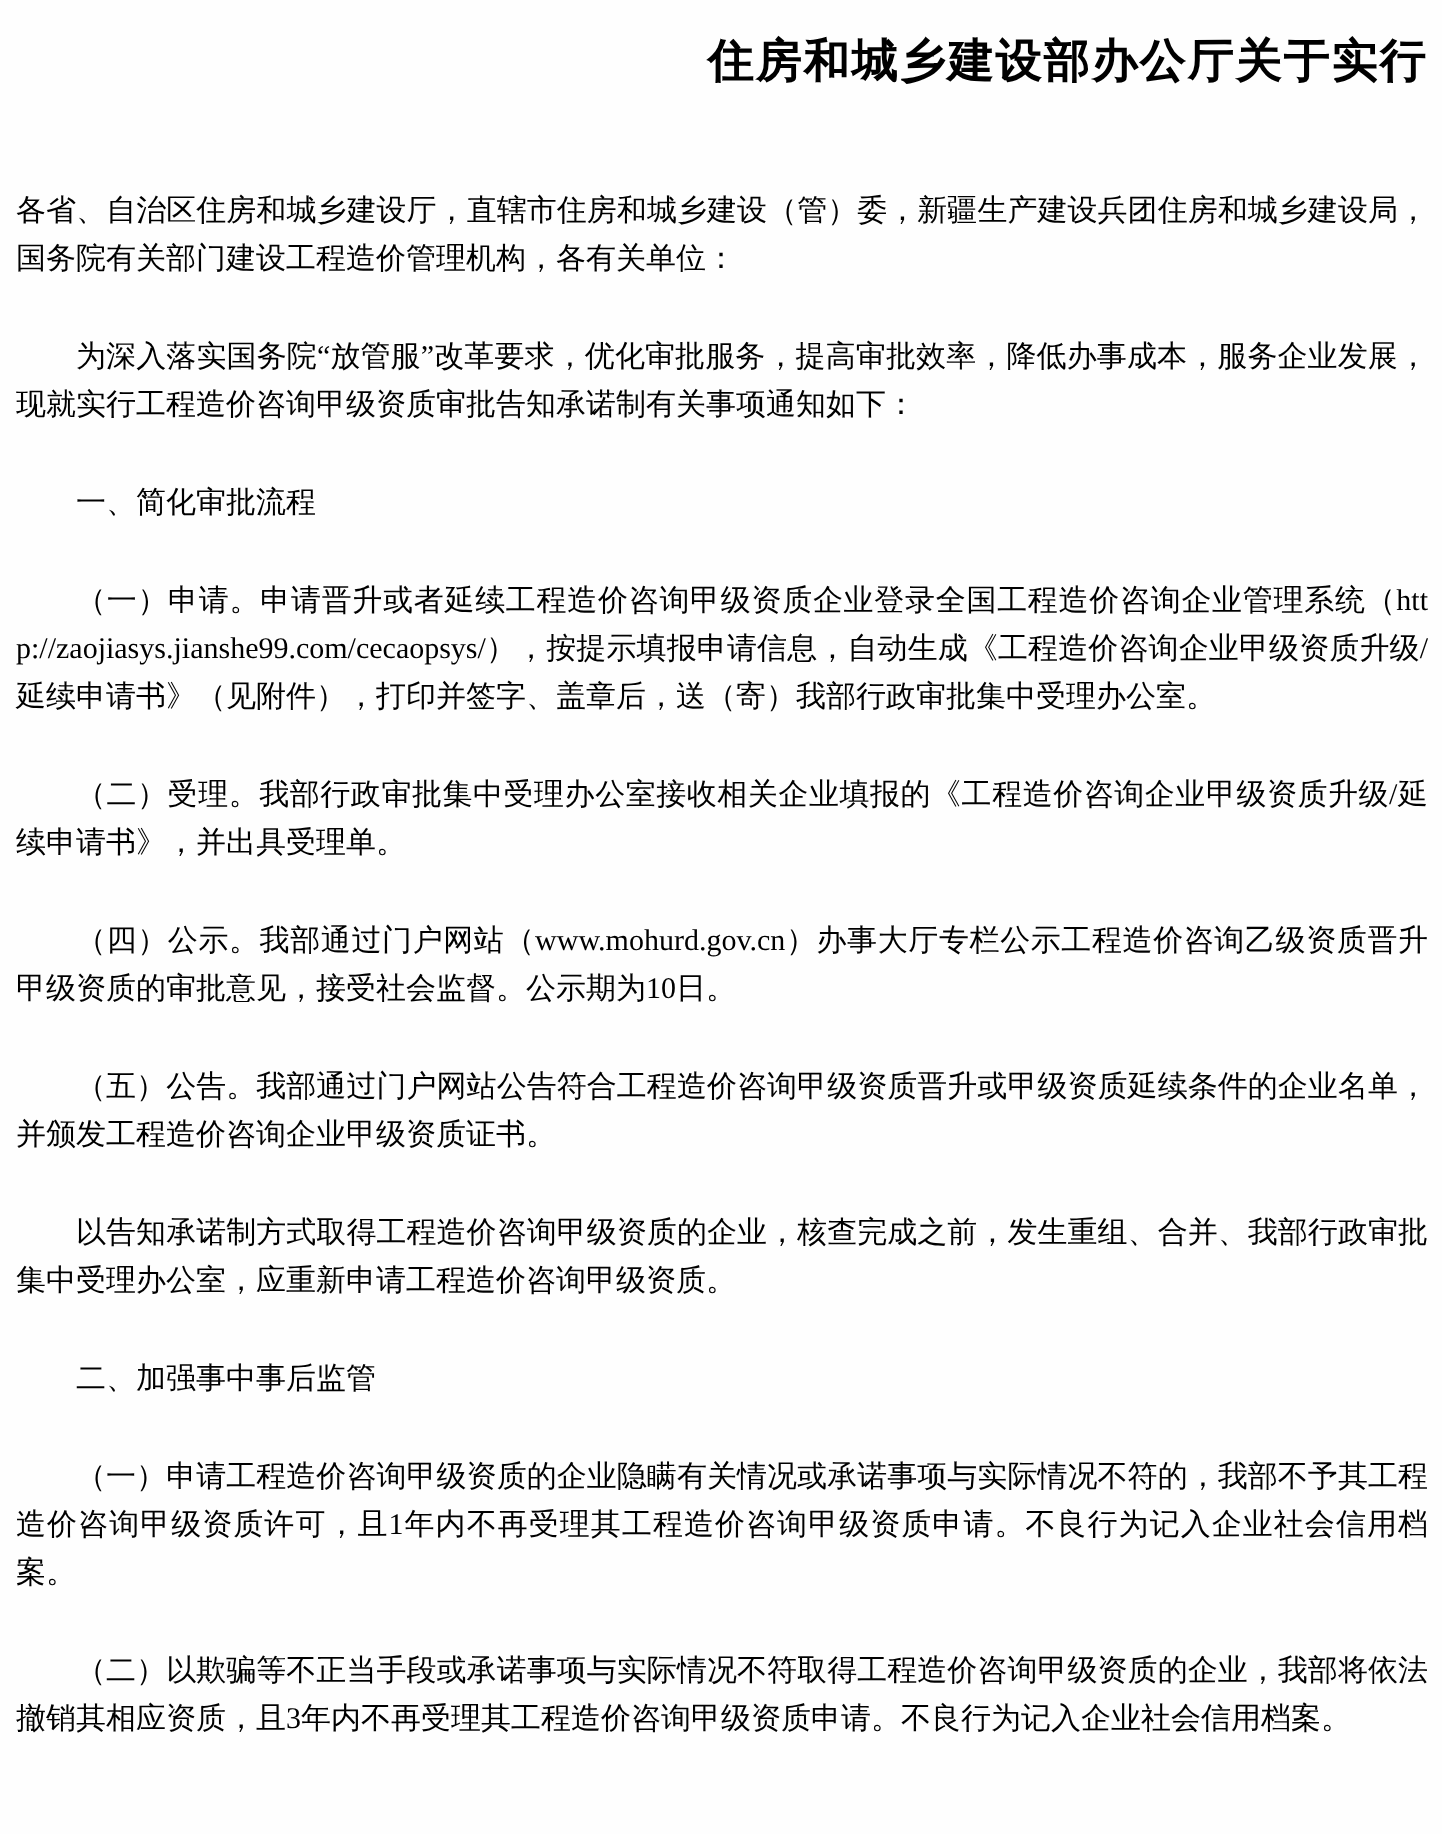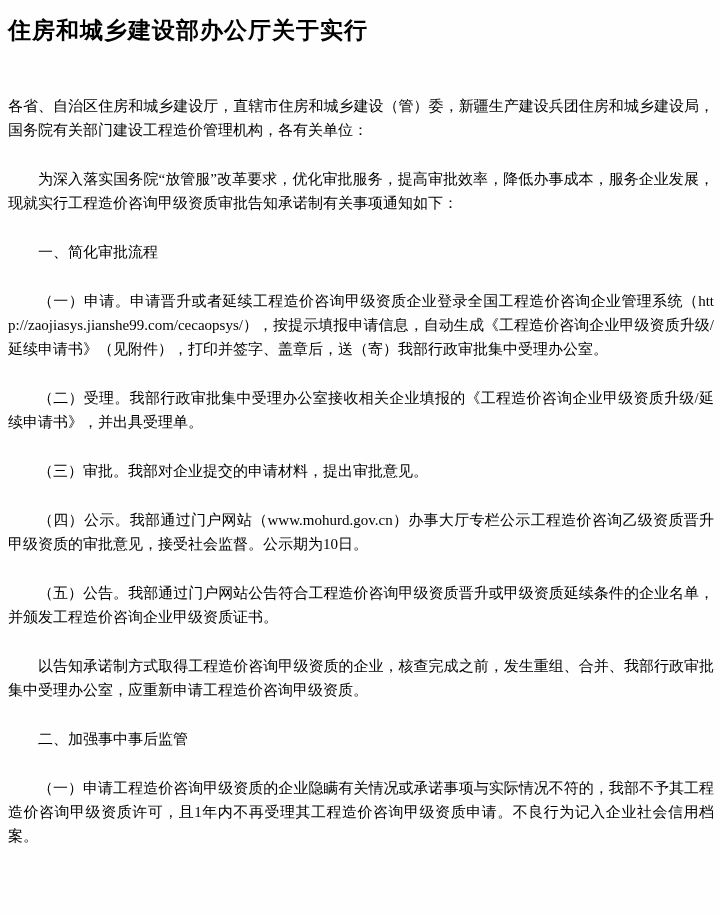--- a/index.html
+++ b/index.html
@@ -16,21 +16,21 @@
   }
   .page {
     box-sizing: border-box;
     width: 721px;
     height: 917px;
     padding: 14px 7px 0 8px;
     background: #fefefe;
   }
   .doc-title {
     margin: 0;
-    text-align: left;
+    text-align: right;
     font-size: 23px;
     font-weight: bold;
     line-height: 34px;
     letter-spacing: 1px;
   }
   .doc-body {
     margin-top: 46px;
   }
   .doc-body p {
     margin: 25px 0;
@@ -51,21 +51,21 @@
   <h1 class="doc-title">
     <span>住房和城乡建设部办公厅关于实行</span><br>
   </h1>
 
   <div class="doc-body">
     <p>各省、自治区住房和城乡建设厅，直辖市住房和城乡建设（管）委，新疆生产建设兵团住房和城乡建设局，国务院有关部门建设工程造价管理机构，各有关单位：</p>
     <p class="indent">为深入落实国务院“放管服”改革要求，优化审批服务，提高审批效率，降低办事成本，服务企业发展，现就实行工程造价咨询甲级资质审批告知承诺制有关事项通知如下：</p>
     <p class="indent">一、简化审批流程</p>
     <p class="indent">（一）申请。申请晋升或者延续工程造价咨询甲级资质企业登录全国工程造价咨询企业管理系统（http://zaojiasys.jianshe99.com/cecaopsys/），按提示填报申请信息，自动生成《工程造价咨询企业甲级资质升级/延续申请书》（见附件），打印并签字、盖章后，送（寄）我部行政审批集中受理办公室。</p>
     <p class="indent">（二）受理。我部行政审批集中受理办公室接收相关企业填报的《工程造价咨询企业甲级资质升级/延续申请书》，并出具受理单。</p>
-    <p class="indent">（三）审批。我部对企业提交的申请材料，提出审批意见。</p>
     <p class="indent">（四）公示。我部通过门户网站（www.mohurd.gov.cn）办事大厅专栏公示工程造价咨询乙级资质晋升甲级资质的审批意见，接受社会监督。公示期为10日。</p>
     <p class="indent">（五）公告。我部通过门户网站公告符合工程造价咨询甲级资质晋升或甲级资质延续条件的企业名单，并颁发工程造价咨询企业甲级资质证书。</p>
     <p class="indent">以告知承诺制方式取得工程造价咨询甲级资质的企业，核查完成之前，发生重组、合并、我部行政审批集中受理办公室，应重新申请工程造价咨询甲级资质。</p>
     <p class="indent">二、加强事中事后监管</p>
     <p class="indent">（一）申请工程造价咨询甲级资质的企业隐瞒有关情况或承诺事项与实际情况不符的，我部不予其工程造价咨询甲级资质许可，且1年内不再受理其工程造价咨询甲级资质申请。不良行为记入企业社会信用档案。</p>
+    <p class="indent">（二）以欺骗等不正当手段或承诺事项与实际情况不符取得工程造价咨询甲级资质的企业，我部将依法撤销其相应资质，且3年内不再受理其工程造价咨询甲级资质申请。不良行为记入企业社会信用档案。</p>
 
   </div>
 </div>
 
 </body></html>

